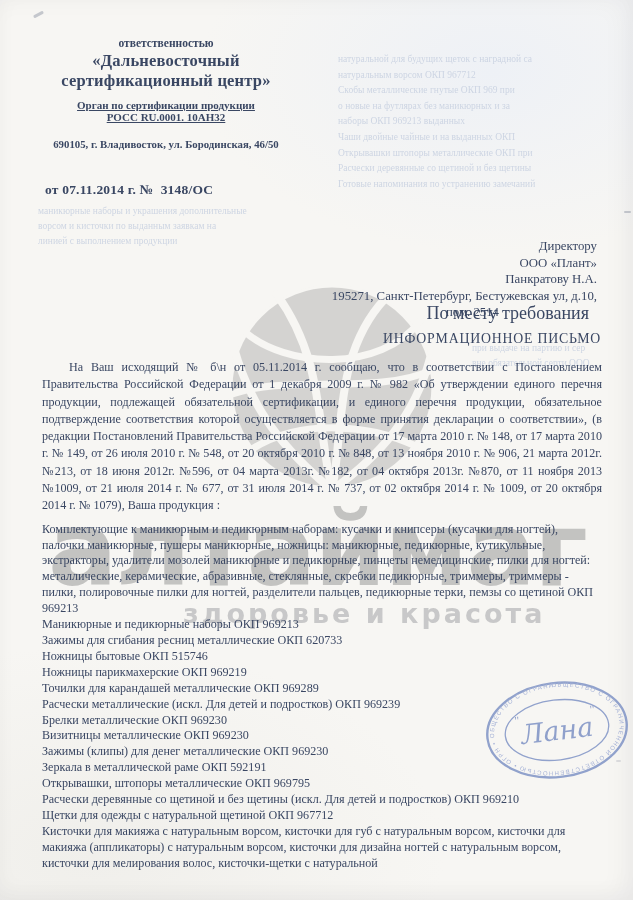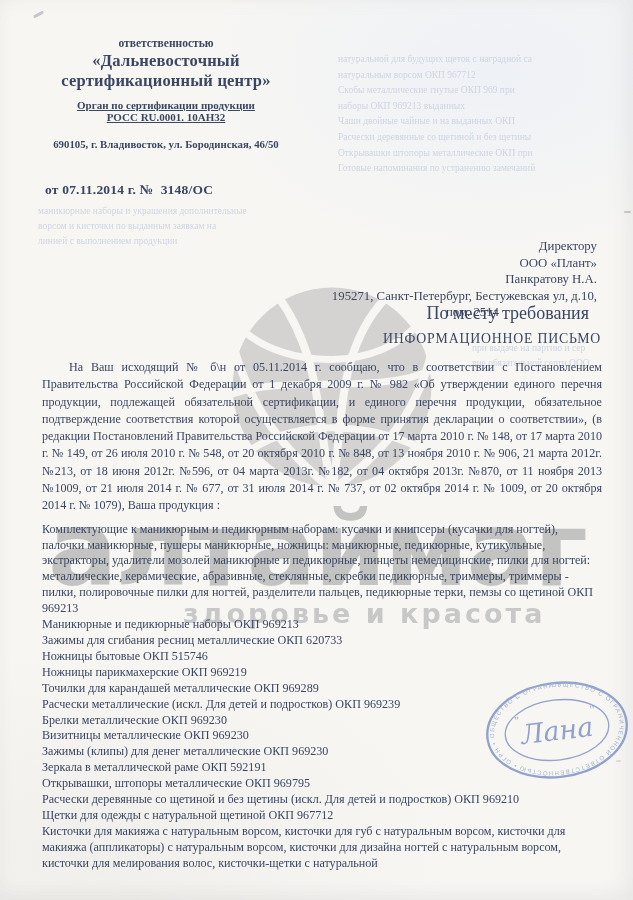--- a/index.html
+++ b/index.html
@@ -78,24 +78,25 @@
 </head>
 <body>
 
 <div class="page">
 
   <div class="bleed bleed-a">
 
   <div class="bl">натуральной для будущих щеток с наградной са</div>
       <div class="bl">натуральным ворсом ОКП 967712</div>
       <div class="bl">Скобы металлические гнутые ОКП 969 при</div>
+      <div class="bl">о новые на футлярах без маникюрных и за</div>
       <div class="bl">наборы ОКП 969213 выданных</div>
       <div class="bl">Чаши двойные чайные и на выданных ОКП</div>
+      <div class="bl">Открывашки штопоры металлические ОКП при</div>
       <div class="bl">Расчески деревянные со щетиной и без щетины</div>
-      <div class="bl">Открывашки штопоры металлические ОКП при</div>
       <div class="bl">Готовые напоминания по устранению замечаний</div>
     </div>
   <div class="bleed bleed-b">
 
   <div class="bl">маникюрные наборы и украшения дополнительные</div>
       <div class="bl">ворсом и кисточки по выданным заявкам на</div>
       <div class="bl">линией с выполнением продукции</div>
     </div>
   <div class="bleed bleed-c">
 

